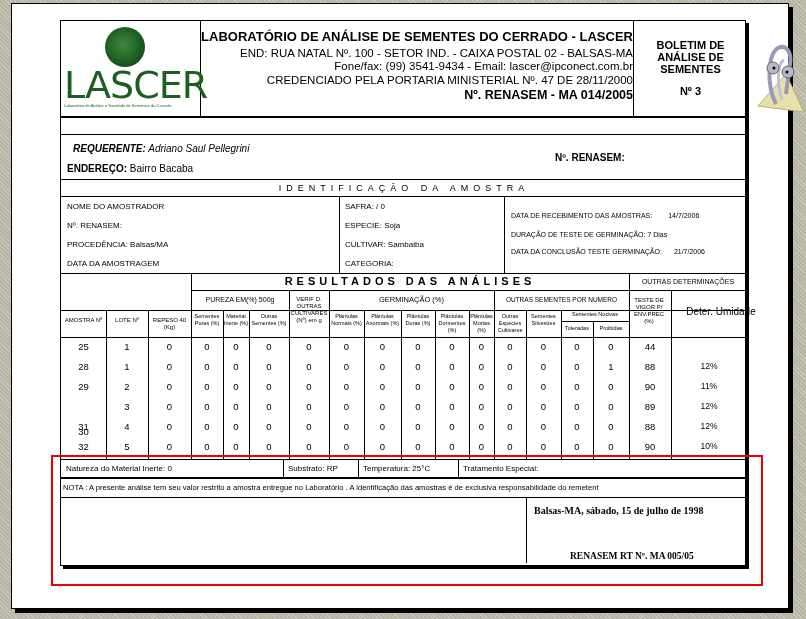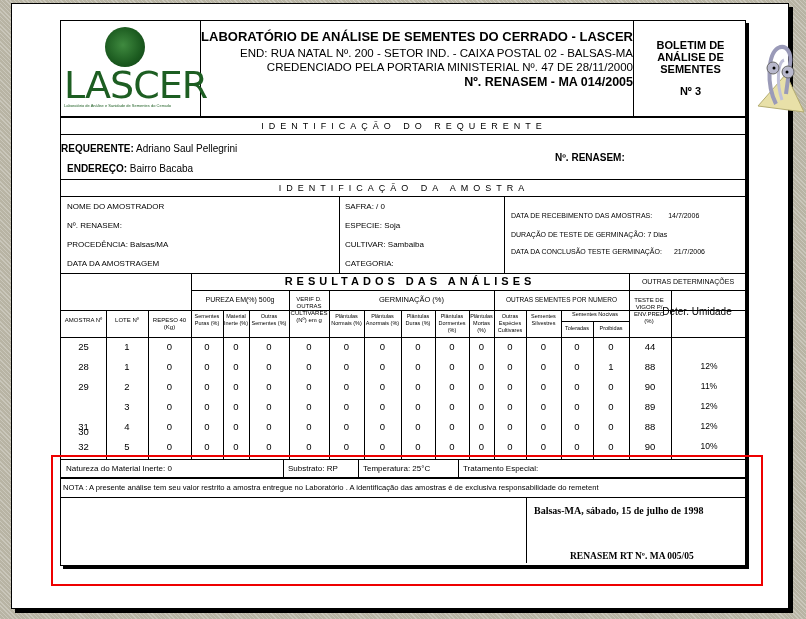--- a/index.html
+++ b/index.html
@@ -54,35 +54,35 @@
 
 <div class="doc">
 
   <div class="abs logo-box">
     <div class="logo-circle"></div>
     <div class="logo-text">LASCER</div>
     <div class="logo-sub">Laboratório de Análise e Sanidade de Sementes do Cerrado</div>
   </div>
   <div class="abs hdr">
     <div class="t1">LABORATÓRIO DE ANÁLISE DE SEMENTES DO CERRADO - LASCER</div>
-    <div class="t2">END: RUA NATAL Nº. 200 -  SETOR IND.  -  CAIXA POSTAL 02  -  BALSAS-MA</div>
+    <div class="t2">END: RUA NATAL Nº. 100 -  SETOR IND.  -  CAIXA POSTAL 02  -  BALSAS-MA</div>
+    <div class="t3">Fone/fax: (99) 3541-9434 - Email: lascer@ipconect.com.br</div>
     <div class="t4">CREDENCIADO PELA PORTARIA MINISTERIAL Nº. 47 DE 28/11/2000</div>
     <div class="t5">Nº. RENASEM - MA 014/2005</div>
   </div>
   <div class="abs bol">
     <div>BOLETIM DE</div>
     <div>ANÁLISE DE</div>
     <div>SEMENTES</div>
     <div class="num">Nº   3</div>
   </div>
   <div class="hl thick" style="left:0;top:95px;width:686px;"></div>
 
-  <div class="abs sect" style="top:100px;">IDENTIFICAÇÃO  DO  REQUERENTE</div>
   <div class="hl" style="left:0;top:113px;width:686px;"></div>
-  <div class="abs" style="left:0;top:122px;font-size:10px;">
+  <div class="abs" style="left:12px;top:122px;font-size:10px;font-style:italic;">
     <span class="lbl-b">REQUERENTE:</span>
     <span>Adriano Saul Pellegrini</span>
   </div>
   <div class="abs lbl-b" style="left:494px;top:131px;">Nº. RENASEM:</div>
   <div class="abs" style="left:6px;top:142px;font-size:10px;">
     <span class="lbl-b">ENDEREÇO:</span>
     <span>Bairro Bacaba</span>
   </div>
   <div class="hl" style="left:0;top:158px;width:686px;"></div>
 
@@ -122,21 +122,21 @@
   <div class="abs tiny c" style="left:130px;top:275px;width:98px;font-size:7px;">PUREZA EM(%) 500g</div>
   <div class="vl" style="left:228px;top:269px;height:169px;"></div>
   <div class="abs tiny c" style="left:228px;top:275px;width:40px;font-size:6px;">VERIF D. OUTRAS CULTIVARES (Nº) em g</div>
   <div class="vl" style="left:268px;top:269px;height:169px;"></div>
   <div class="abs tiny c" style="left:268px;top:275px;width:165px;font-size:7.5px;">GERMINAÇÃO (%)</div>
   <div class="vl" style="left:433px;top:269px;height:169px;"></div>
   <div class="abs tiny c" style="left:433px;top:275px;width:135px;font-size:6.5px;">OUTRAS SEMENTES POR NUMERO</div>
   <div class="hl" style="left:130px;top:289px;width:438px;"></div>
   <div class="abs tiny c" style="left:568px;top:276px;width:40px;font-size:6px;">TESTE DE VIGOR P/ ENV.PREC (%)</div>
   <div class="vl" style="left:610px;top:269px;height:169px;"></div>
-  <div class="abs c" style="left:598px;top:285px;width:76px;font-size:10px;line-height:11px;">Deter. Umidade</div>
+  <div class="abs c" style="left:622px;top:285px;width:76px;font-size:10px;line-height:11px;">Deter. Umidade</div>
 
   <div class="abs tiny c" style="left:500px;top:290px;width:68px;font-size:5.5px;">Sementes Nocivas</div>
   <div class="hl" style="left:500px;top:300px;width:68px;"></div>
 
   <div id="col-headers"></div>
   <div class="hl" style="left:0;top:316px;width:686px;"></div>
   <div id="rows"></div>
 
   <div class="hl" style="left:0;top:438px;width:686px;"></div>
 

